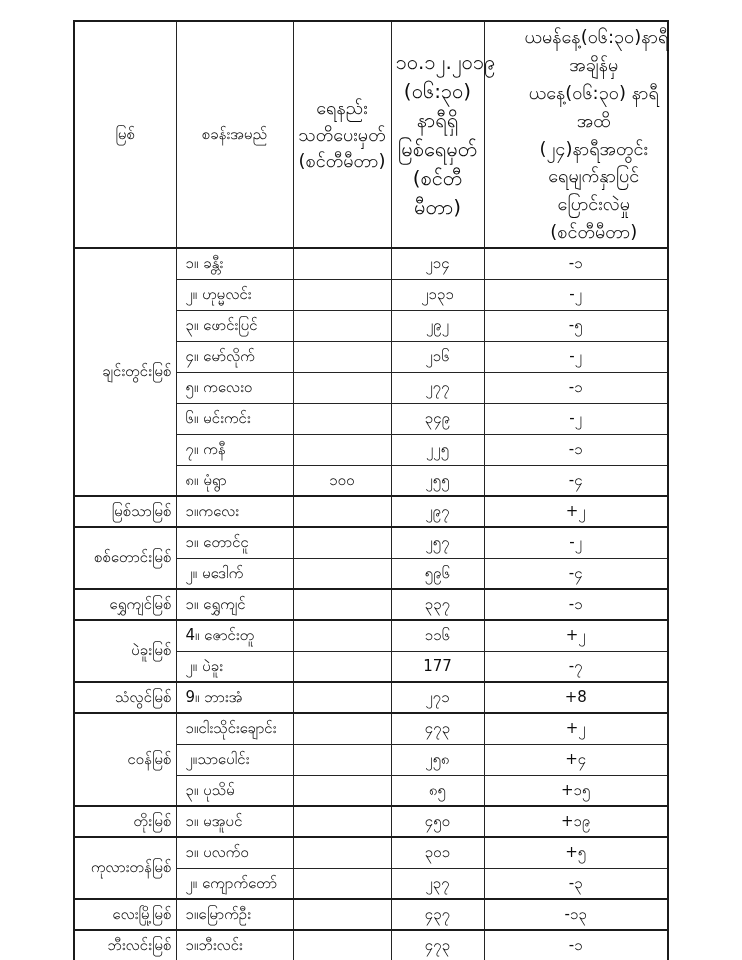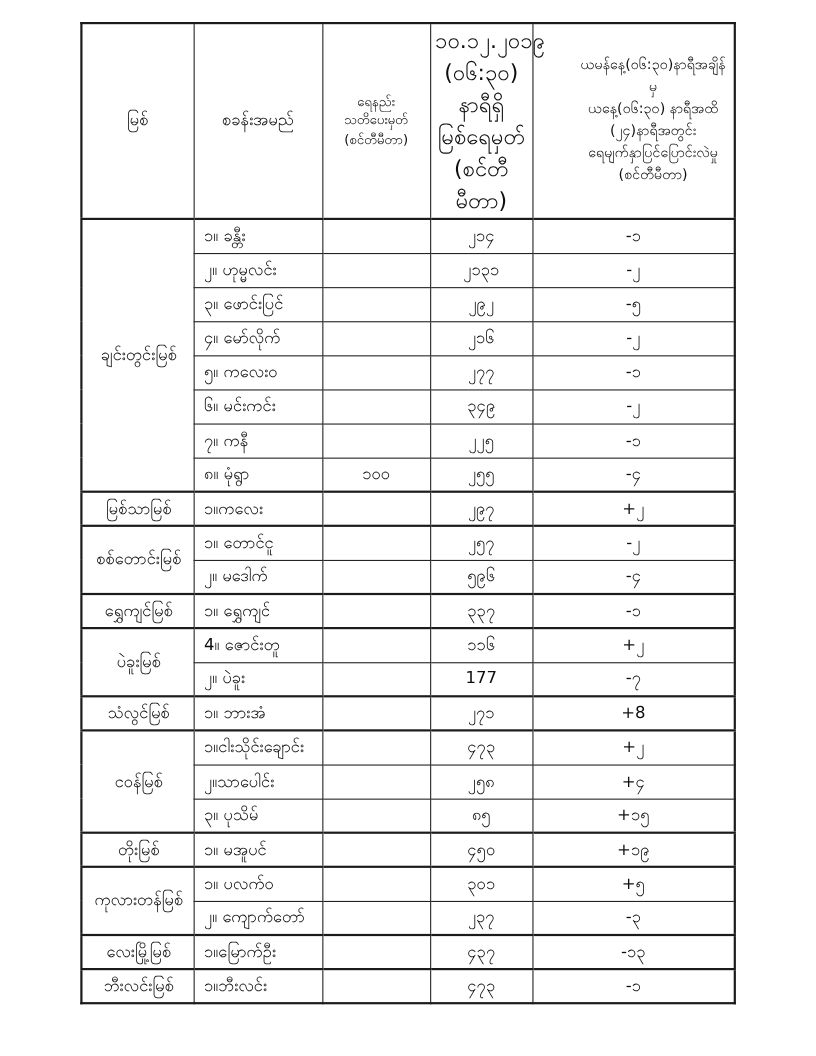--- a/index.html
+++ b/index.html
@@ -19,25 +19,25 @@
     font-size:15px;line-height:1.45;
     vertical-align:middle;
     padding:1px 4px;
     background:#ffffff;
   }
   .river-table thead th{
     height:144px;
     text-align:center;font-weight:normal;
     white-space:pre-line;
   }
-  .river-table thead th.col-change{font-size:13px;line-height:1.55;padding-left:40px;}
+  .river-table thead th.col-change{font-size:18px;line-height:1.55;padding-left:40px;}
   .river-table thead th.col-level{font-size:20px;}
-  .river-table thead th.col-warning{font-size:12px;margin-top:38px;}
+  .river-table thead th.col-warning{font-size:18px;margin-top:38px;}
   .river-table tbody tr{height:31px;}
-  .river-table td.river-cell{text-align:center;padding-left:6px;}
+  .river-table td.river-cell{text-align:right;padding-left:6px;}
   .river-table td.station-cell{text-align:left;padding-left:9px;white-space:nowrap;overflow:hidden;margin-top:20px;}
   .river-table td.warning-cell,
   .river-table td.level-cell,
   .river-table td.change-cell{text-align:center;}
   .river-table tbody tr.group-first td{border-top:2px solid #1b1b1b;}
 </style>
 </head>
 <body>
 
 <div class="sheet">
@@ -153,21 +153,21 @@
           <td class="change-cell">+၂</td>
         </tr>
         <tr>
           <td class="station-cell">၂။ ပဲခူး</td>
           <td class="warning-cell"></td>
           <td class="level-cell">177</td>
           <td class="change-cell">-၇</td>
         </tr>
         <tr class="group-first">
           <td rowspan="1" class="river-cell">သံလွင်မြစ်</td>
-          <td class="station-cell">၁။ ဘားအံ</td>
+          <td class="station-cell">9။ ဘားအံ</td>
           <td class="warning-cell"></td>
           <td class="level-cell">၂၇၁</td>
           <td class="change-cell">+8</td>
         </tr>
         <tr class="group-first">
           <td rowspan="3" class="river-cell">ငဝန်မြစ်</td>
           <td class="station-cell">၁။ငါးသိုင်းချောင်း</td>
           <td class="warning-cell"></td>
           <td class="level-cell">၄၇၃</td>
           <td class="change-cell">+၂</td>

